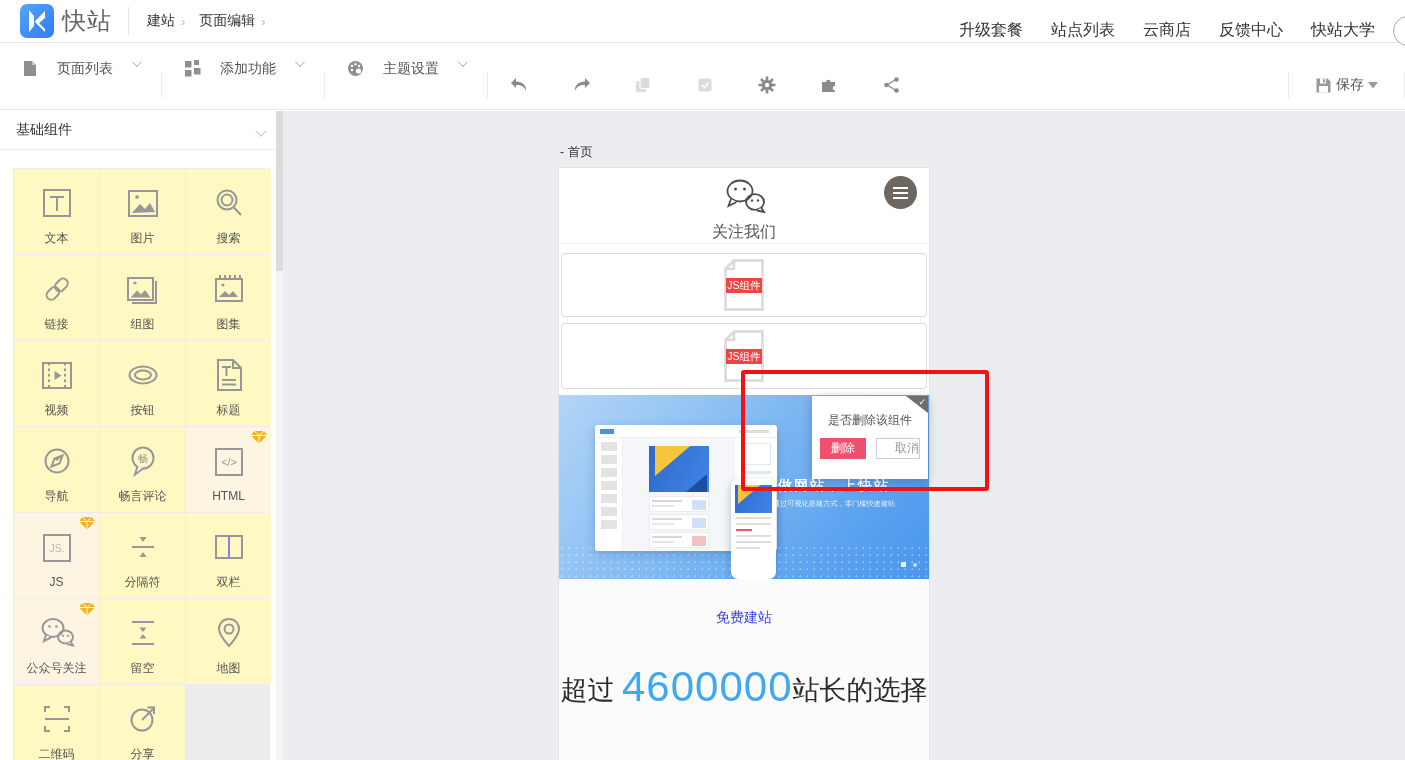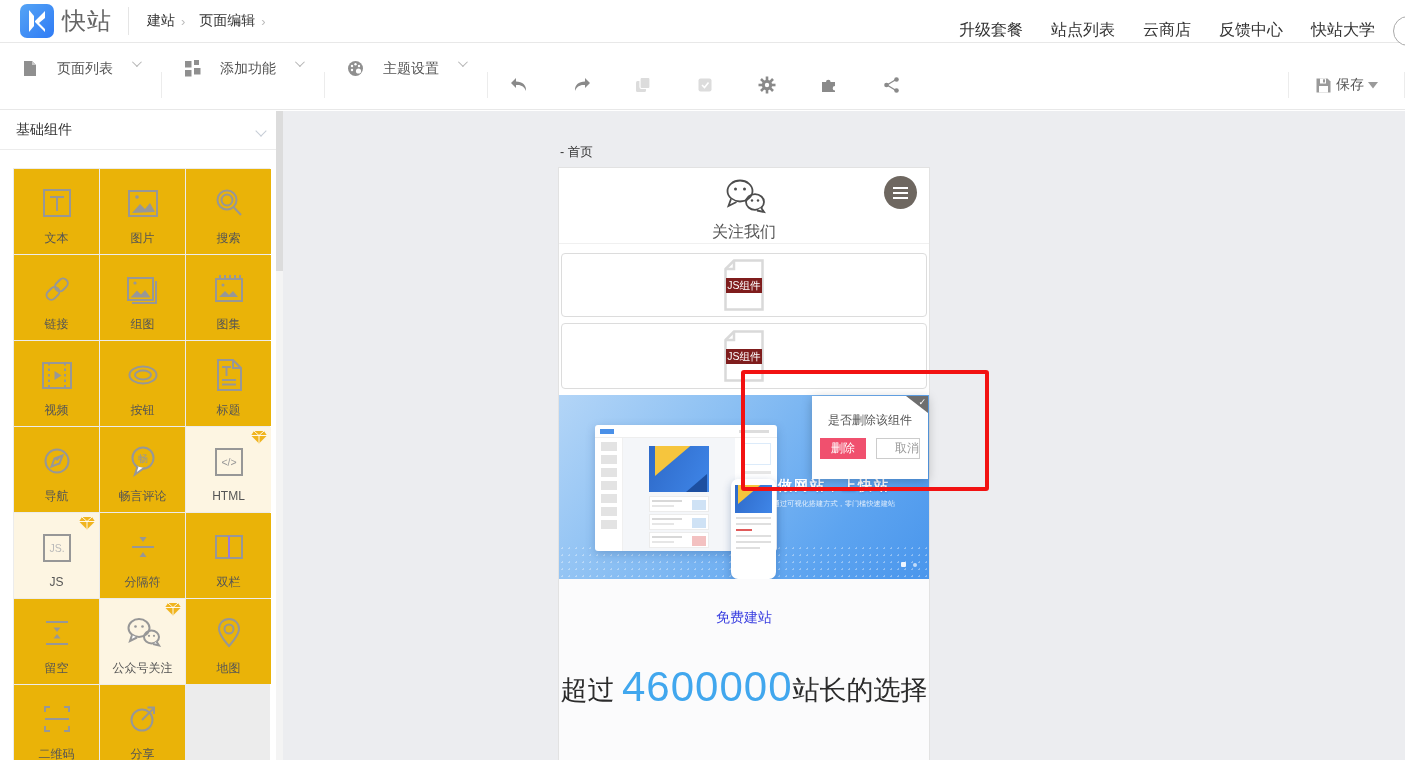--- a/index.html
+++ b/index.html
@@ -45,21 +45,21 @@
   .sidebar { position:absolute; left:0; top:111px; width:283px; height:649px; background:#fff; }
   .sidebar-header { height:39px; display:flex; align-items:center; padding:0 16px;
     border-bottom:1px solid #ececec; position:relative; }
   .sidebar-title { font-size:14px; color:#333; }
   .sidebar-chevron { position:absolute; right:18px; top:16px; width:8px; height:8px;
     border-right:1.5px solid #c6cdd6; border-bottom:1.5px solid #c6cdd6;
     transform:rotate(45deg); cursor:pointer; }
   .component-grid { position:absolute; left:13px; top:57px; width:257px;
     display:grid; grid-template-columns:repeat(3,85px); grid-auto-rows:85px; gap:1px;
     background:#ececec; border:1px solid #ececec; }
-  .comp-cell { background:#eab308; position:relative; display:flex; flex-direction:column;
+  .comp-cell { background:#fef9c3; position:relative; display:flex; flex-direction:column;
     align-items:center; justify-content:center; cursor:pointer; padding-top:4px; }
   .comp-cell.premium { background:#fdf5e2; }
   .comp-label { font-size:12px; color:#555; margin-top:5px; }
   .comp-icon { height:44px; display:flex; align-items:center; justify-content:center; }
   .premium-badge { position:absolute; right:4px; top:3px; }
   .sidebar-scrollbar { position:absolute; right:0; top:0; width:7px; height:649px; background:#f4f4f4; }
   .sidebar-thumb { position:absolute; right:0; top:0; width:7px; height:160px; background:#dcdcdc; }
 
   
   .canvas { position:absolute; left:283px; top:111px; width:1122px; height:649px;
@@ -77,21 +77,21 @@
   .hamburger-btn i { position:absolute; left:9px; width:15px; height:2px; background:#fff; }
   .hamburger-btn i:nth-child(1){top:11px;} .hamburger-btn i:nth-child(2){top:16px;}
   .hamburger-btn i:nth-child(3){top:21px;}
 
   .js-box { position:absolute; left:2px; right:2px; height:64px;
     border:1px solid #dcdcdc; border-radius:4px; background:#fff; }
   .js-box-1 { top:85px; } .js-box-2 { top:155px; height:66px; }
   .js-doc { position:absolute; left:50%; top:50%; transform:translate(-50%,-50%);
     width:40px; height:52px; }
   .js-doc svg { position:absolute; left:0; top:0; }
-  .js-band { position:absolute; left:2px; right:2px; top:19px; height:15px; background:#7f1d1d;
+  .js-band { position:absolute; left:2px; right:2px; top:19px; height:15px; background:#ef4444;
     color:#fff; font-size:10.5px; text-align:center; line-height:15px; }
 
   .banner { position:absolute; left:0; top:227px; width:370px; height:184px; overflow:hidden;
     background:linear-gradient(128deg,#b3d5f7 0%,#8cc0f3 35%,#5da4f0 75%,#4a96ec 100%); cursor:pointer; }
   .banner-dotgrid { position:absolute; left:0; bottom:0; width:100%; height:34px; opacity:.35;
     background-image:radial-gradient(#ffffff 1px, transparent 1px); background-size:7px 7px; }
   .editor-mock { position:absolute; left:36px; top:30px; width:182px; height:126px;
     background:#fff; border-radius:3px; box-shadow:0 3px 10px rgba(20,60,120,.25); }
   .em-topbar { position:absolute; left:0; top:0; right:0; height:13px; border-bottom:1px solid #eee; }
   .em-topbar i { position:absolute; left:5px; top:4px; width:14px; height:5px; background:#4a90e8; }
@@ -473,31 +473,20 @@
         </div>
         <div class="comp-cell">
           <span class="comp-icon">
             <svg width="48" height="48" viewBox="0 0 48 48">
               <rect x="11" y="13" width="26" height="22" fill="none" stroke="#979797" stroke-width="2"></rect>
               <line x1="24" y1="13" x2="24" y2="35" stroke="#9b7bd4" stroke-width="2"></line>
             </svg>
           </span>
           <span class="comp-label">双栏</span>
         </div>
-        <div class="comp-cell">
-          <span class="comp-icon">
-            <svg width="48" height="48" viewBox="0 0 48 48">
-              <line x1="13" y1="13" x2="35" y2="13" fill="none" stroke="#979797" stroke-width="2"></line>
-              <line x1="13" y1="35" x2="35" y2="35" fill="none" stroke="#979797" stroke-width="2"></line>
-              <polygon points="20.5,18.5 27.5,18.5 24,23" fill="#979797"></polygon>
-              <polygon points="20.5,29.5 27.5,29.5 24,25" fill="#979797"></polygon>
-            </svg>
-          </span>
-          <span class="comp-label">留空</span>
-        </div>
         <div class="comp-cell premium">
           <span class="premium-badge">
             <svg width="16" height="14" viewBox="0 0 16 14">
               <path d="M3 1 h10 l3 4.5 -8 8 -8 -8 z" fill="#f0b41e"></path>
               <path d="M3 1 l5 4.5 5 -4.5 M0 5.5 h16 M8 5.5 l0 7.5" stroke="#fff" stroke-width="0.9" fill="none"></path>
             </svg>
           </span>
           <span class="comp-icon">
             <svg width="48" height="48" viewBox="0 0 48 48">
               <ellipse cx="20" cy="19" rx="10.5" ry="9" fill="none" stroke="#979797" stroke-width="2"></ellipse>
@@ -506,20 +495,31 @@
               <path d="M37.5 32.5 l2.5 4 -6-1.5" fill="#fff" stroke="#979797" stroke-width="2"></path>
               <g fill="#979797">
                 <circle cx="16.5" cy="17.5" r="1.3"></circle>
                 <circle cx="23.5" cy="17.5" r="1.3"></circle>
                 <circle cx="30" cy="26.8" r="1.1"></circle>
                 <circle cx="35" cy="26.8" r="1.1"></circle>
               </g>
             </svg>
           </span>
           <span class="comp-label">公众号关注</span>
+        </div>
+        <div class="comp-cell">
+          <span class="comp-icon">
+            <svg width="48" height="48" viewBox="0 0 48 48">
+              <line x1="13" y1="13" x2="35" y2="13" fill="none" stroke="#979797" stroke-width="2"></line>
+              <line x1="13" y1="35" x2="35" y2="35" fill="none" stroke="#979797" stroke-width="2"></line>
+              <polygon points="20.5,18.5 27.5,18.5 24,23" fill="#979797"></polygon>
+              <polygon points="20.5,29.5 27.5,29.5 24,25" fill="#979797"></polygon>
+            </svg>
+          </span>
+          <span class="comp-label">留空</span>
         </div>
         <div class="comp-cell">
           <span class="comp-icon">
             <svg width="48" height="48" viewBox="0 0 48 48">
               <path d="M24 10 c-5.8 0 -10 4.3 -10 9.8 c0 6.8 10 17.2 10 17.2 s10 -10.4 10 -17.2 c0 -5.5 -4.2 -9.8 -10 -9.8 z" fill="none" stroke="#979797" stroke-width="2"></path>
               <circle cx="24" cy="20" r="4.5" fill="none" stroke="#979797" stroke-width="2"></circle>
             </svg>
           </span>
           <span class="comp-label">地图</span>
         </div>

